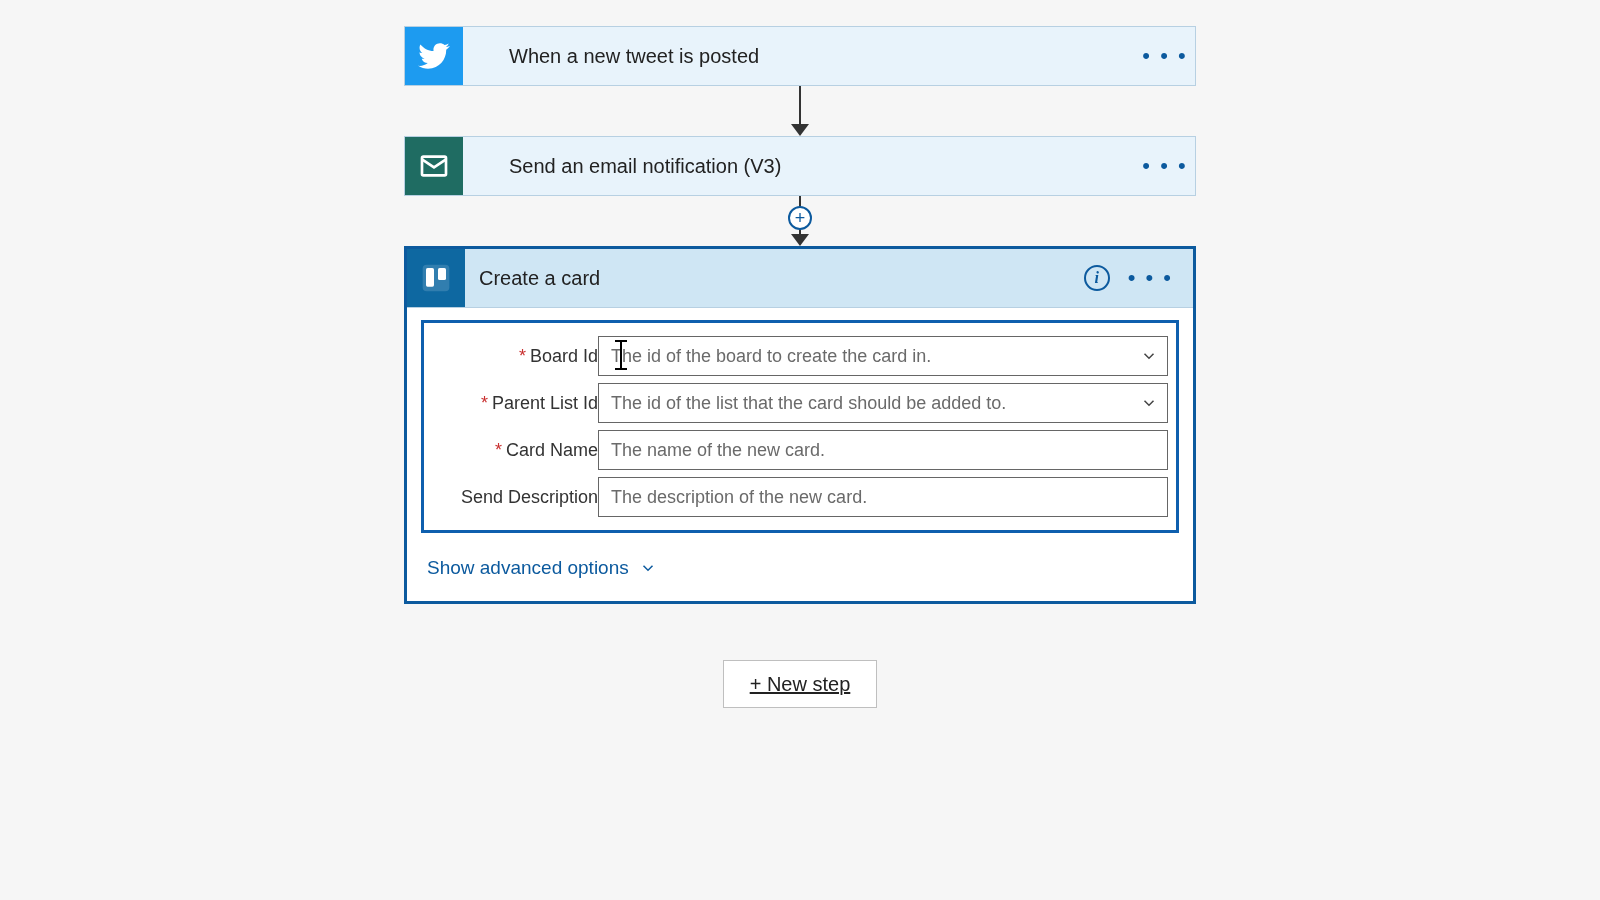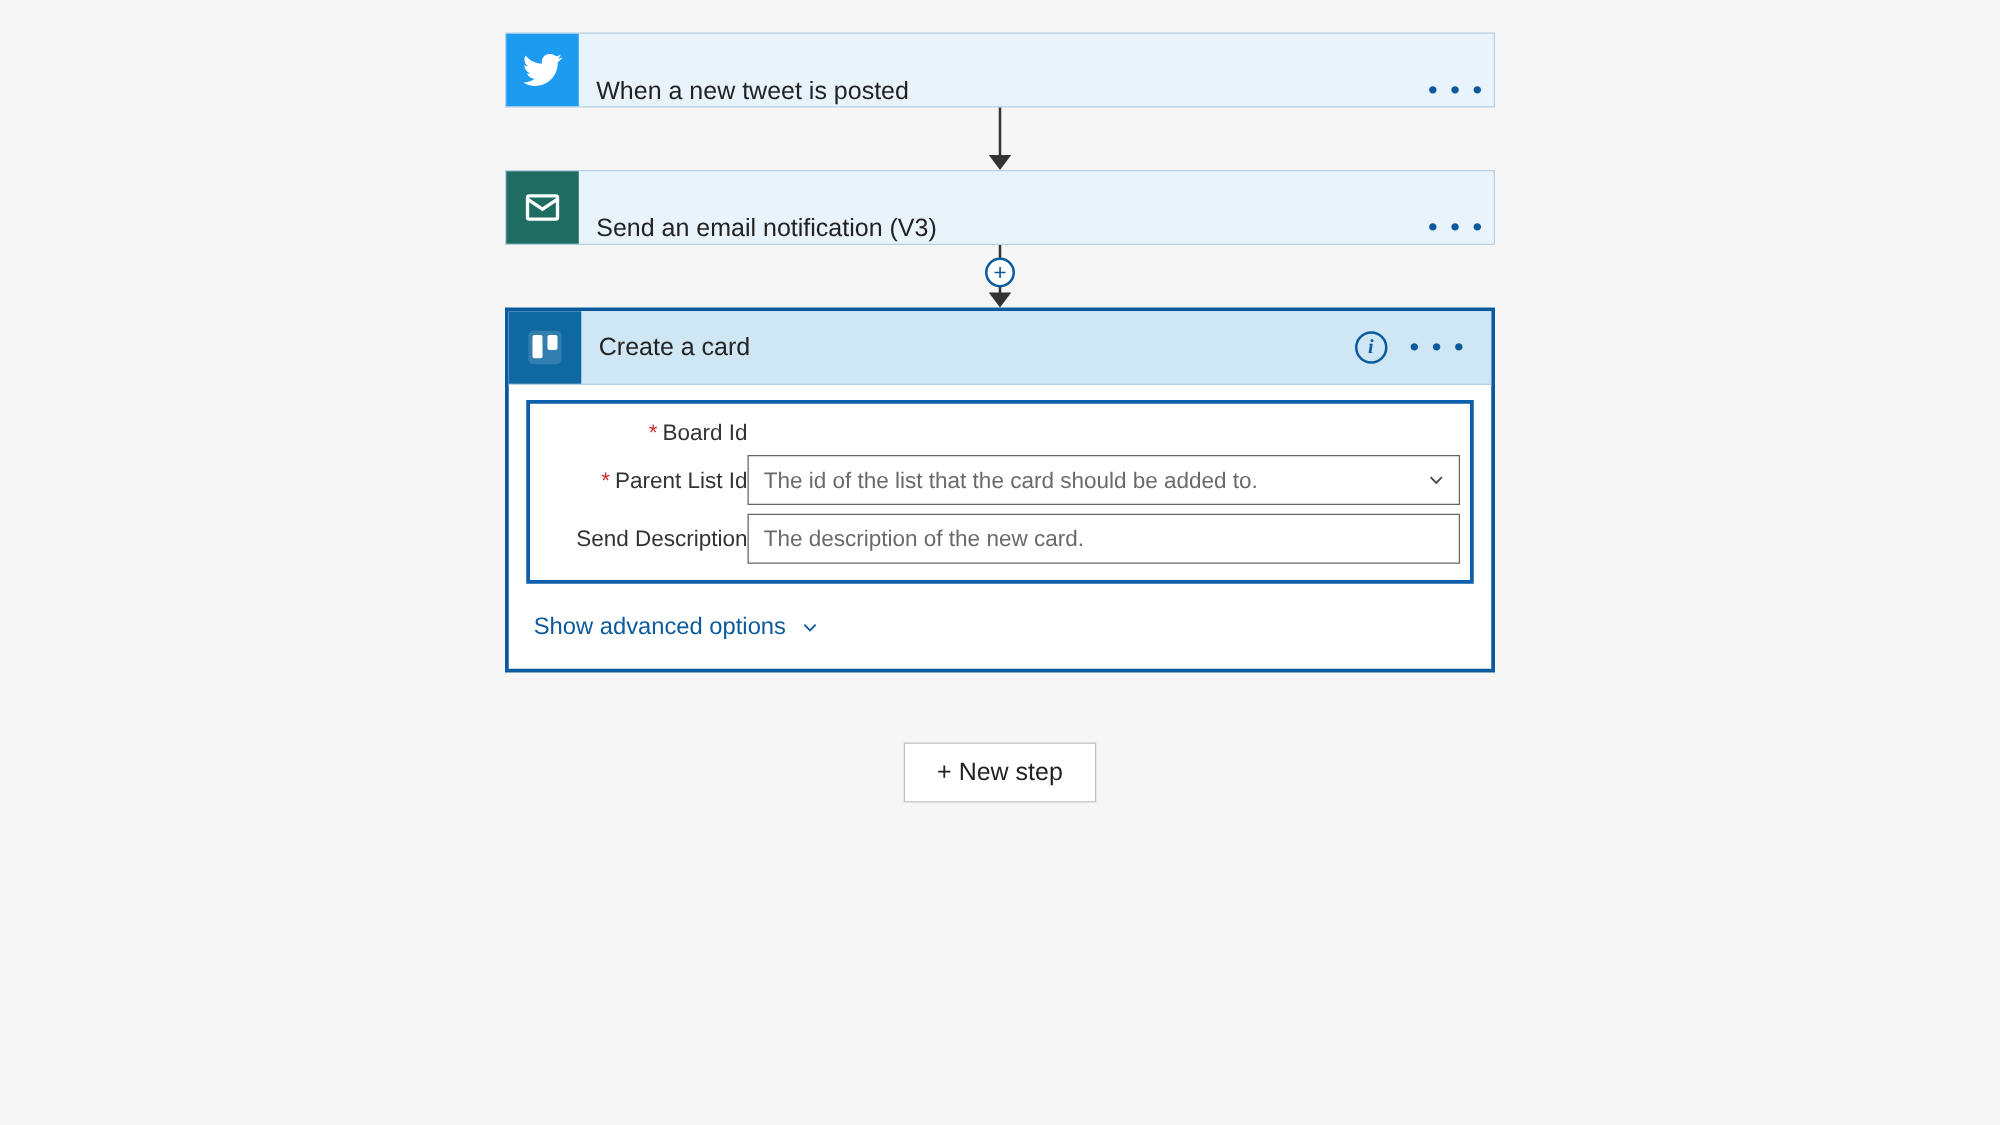--- a/index.html
+++ b/index.html
@@ -18,22 +18,23 @@
     align-items: center;
   }
 
   
   .step {
     width: 792px;
     min-height: 58px;
     background: #e8f3fb;
     border: 1px solid #b7d0e2;
     display: flex;
-    align-items: flex-end;
+    align-items: center;
     position: relative;
+    gap: 32px;
   }
   .step-icon-box {
     width: 58px;
     height: 58px;
     flex: 0 0 58px;
     display: flex;
     align-items: center;
     justify-content: center;
   }
   .icon-twitter { background: #1d9bf0; }
@@ -221,20 +222,21 @@
     height: 48px;
     border: 1px solid #bfbfbf;
     background: #fff;
     font-size: 20px;
     color: #222;
     cursor: pointer;
     display: flex;
     align-items: center;
     justify-content: center;
     font-family: inherit;
+    text-decoration: underline;
   }
 
   
   .text-caret {
     position: absolute;
     width: 2px;
     height: 26px;
     background: #000;
   }
   .text-caret::before, .text-caret::after {
@@ -303,36 +305,53 @@
       </div>
     </div>
 
     <div class="form-area">
       <div class="fields-box">
 
         <div class="field-row">
           <div class="field-label">
             <span class="req">*</span><span>Board Id</span>
           </div>
+          <div class="field-input-wrap">
+            <input class="field-input" type="text" placeholder="The id of the board to create the card in." style="">
+            <span class="field-dropdown-arrow">
+              <svg width="18" height="18" viewBox="0 0 24 24" fill="none" stroke="currentColor" stroke-width="2">
+                  <path d="M6 9l6 6 6-6"></path>
+                </svg>
+            </span>
+            <span class="text-caret" style="left:22px; top:6px;"></span>
+          </div>
         </div>
 
         <div class="field-row">
           <div class="field-label">
             <span class="req">*</span><span>Parent List Id</span>
           </div>
           <div class="field-input-wrap">
             <input class="field-input" type="text" placeholder="The id of the list that the card should be added to." style="">
             <span class="field-dropdown-arrow">
               <svg width="18" height="18" viewBox="0 0 24 24" fill="none" stroke="currentColor" stroke-width="2">
                   <path d="M6 9l6 6 6-6"></path>
                 </svg>
             </span>
           </div>
         </div>
 
+        <div class="field-row">
+          <div class="field-label">
+            <span class="req">*</span><span>Card Name</span>
+          </div>
+          <div class="field-input-wrap">
+            <input class="field-input" type="text" placeholder="The name of the new card." style="">
+          </div>
+        </div>
 
         <div class="field-row">
           <div class="field-label">
             <span>Send Description</span>
           </div>
           <div class="field-input-wrap">
             <input class="field-input" type="text" placeholder="The description of the new card." style="">
           </div>
         </div>
 

